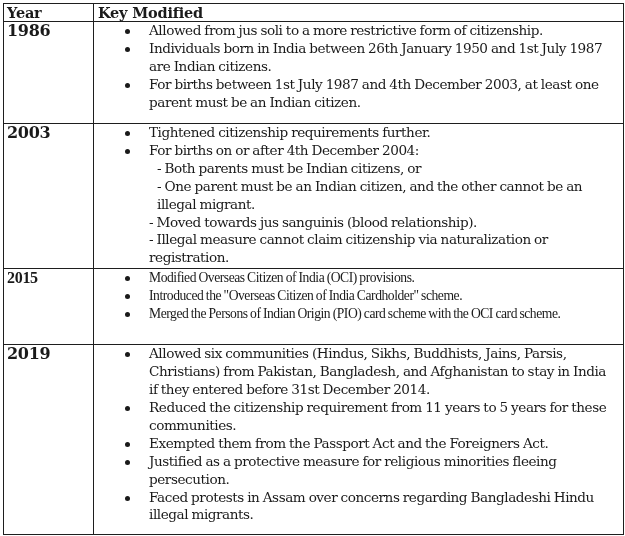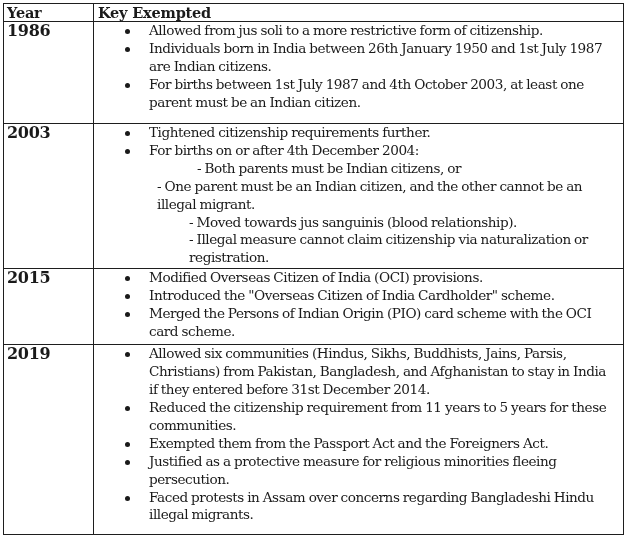--- a/index.html
+++ b/index.html
@@ -70,53 +70,52 @@
       position: absolute;
       left: 31px;
       top: 7px;
       width: 5px;
       height: 5px;
       border-radius: 50%;
       background: #1a1a1a;
     }
     .subline {
       display: block;
-      margin-left: 40px;
     }
     .subline.indent {
       padding-left: 8px;
     }
     .row1 td { height: 100px; }
     .row2 td { height: 142px; }
-    .row3 td { height: 74px; }
+    .row3 td { height: 74px; font-family: Liberation Serif, serif; }
     .row4 td { height: 188px; }
   </style>
 </head>
 <body>
 
 <table class="changes">
   <colgroup>
     <col class="c-year">
     <col class="c-changes">
   </colgroup>
   <thead>
     <tr>
       <th class="h-year">Year</th>
-      <th class="h-changes">Key Exempted</th>
+      <th class="h-changes">Key Modified</th>
     </tr>
   </thead>
   <tbody>
 
     <tr class="row1">
       <td class="year">1986</td>
       <td class="changes-cell">
         <ul class="bullets">
           <li><span class="dot"></span><span>Allowed from jus soli to a more restrictive form of citizenship.</span></li>
           <li><span class="dot"></span><span>Individuals born in India between 26th January 1950 and 1st July 1987 are Indian citizens.</span></li>
-          <li><span class="dot"></span><span>For births between 1st July 1987 and 4th October 2003, at least one parent must be an Indian citizen.</span></li>
+          <li><span class="dot"></span><span>For births between 1st July 1987 and 4th December 2003, at least one parent must be an Indian citizen.</span></li>
         </ul>
       </td>
     </tr>
 
     <tr class="row2">
       <td class="year">2003</td>
       <td class="changes-cell">
         <ul class="bullets">
           <li><span class="dot"></span><span>Tightened citizenship requirements further.</span></li>
           <li><span class="dot"></span><span>For births on or after 4th December 2004:</span>

